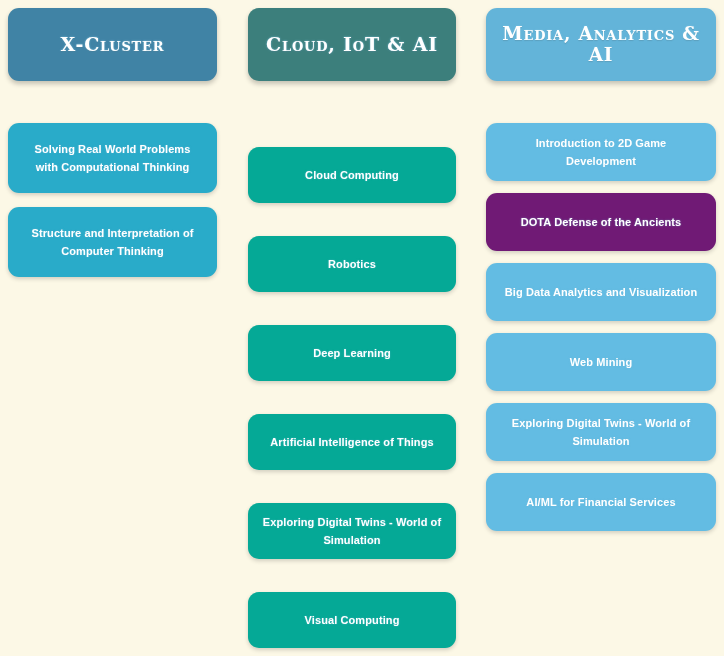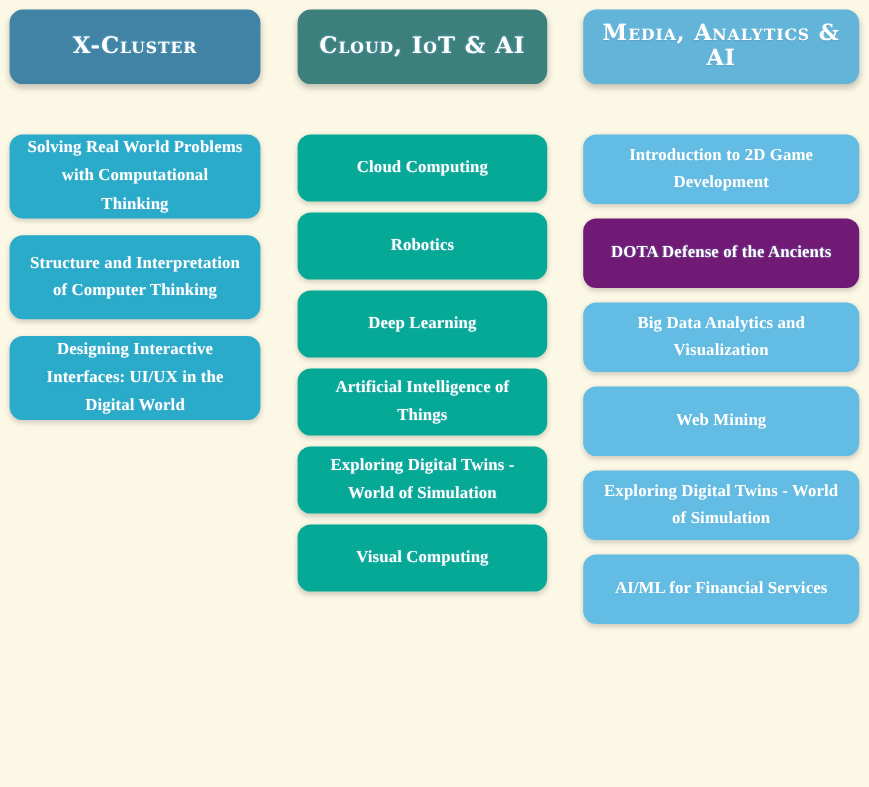--- a/index.html
+++ b/index.html
@@ -25,27 +25,27 @@
     padding: 8px 8px 0 8px;
   }
 
   .column {
     display: flex;
     flex-direction: column;
     box-sizing: border-box;
   }
 
   .col-0 { width: 209px; margin-right: 31px; }
-  .col-1 { width: 208px; margin-right: 30px; }
+  .col-1 { width: 208px; margin-right: 30px; gap: 24px; }
   .col-2 { width: 230px; }
 
   
   .col-header {
     border-radius: 11px;
-    height: 62px;
+    height: 73px;
     display: flex;
     align-items: center;
     justify-content: center;
     text-align: center;
     box-sizing: border-box;
     padding: 4px 10px;
     box-shadow: 0 3px 5px rgba(0,0,0,0.22);
     margin-bottom: 42px;
   }
   .col-header .htext {
@@ -66,23 +66,23 @@
     display: flex;
     align-items: center;
     justify-content: center;
     text-align: center;
     box-sizing: border-box;
     padding: 6px 14px;
     box-shadow: 0 2px 4px rgba(0,0,0,0.17);
   }
   .card .ctext {
     color: #FFFFFF;
-    font-family: Liberation Serif, serif;
+    font-family: Liberation Sans, sans-serif;
     font-weight: bold;
-    font-size: 14px;
+    font-size: 11px;
     line-height: 1.65;
     letter-spacing: 0.1px;
     text-shadow: 0 0 2px rgba(120,190,220,0.55);
   }
 
   .col-0 .card { height: 70px; margin-bottom: 14px; }
   .col-1 .card { height: 56px; margin-bottom: 9px; }
   .col-2 .card { height: 58px; margin-bottom: 12px; }
 </style>
 </head>
@@ -92,23 +92,20 @@
 
   <div class="column col-0">
     <div class="col-header" style="background:#4083A5">
       <span class="htext">X-Cluster</span>
     </div>
     <div class="card" style="background:#29ABC9">
       <span class="ctext">Solving Real World Problems with Computational Thinking</span>
     </div>
     <div class="card" style="background:#29ABC9">
       <span class="ctext">Structure and Interpretation of Computer Thinking</span>
-    </div>
-    <div class="card" style="background:#29ABC9">
-      <span class="ctext">Designing Interactive Interfaces: UI/UX in the Digital World</span>
     </div>
   </div>
 
   <div class="column col-1">
     <div class="col-header" style="background:#3C7F7C">
       <span class="htext">Cloud, IoT &amp; AI</span>
     </div>
     <div class="card" style="background:#05A996">
       <span class="ctext">Cloud Computing</span>
     </div>

